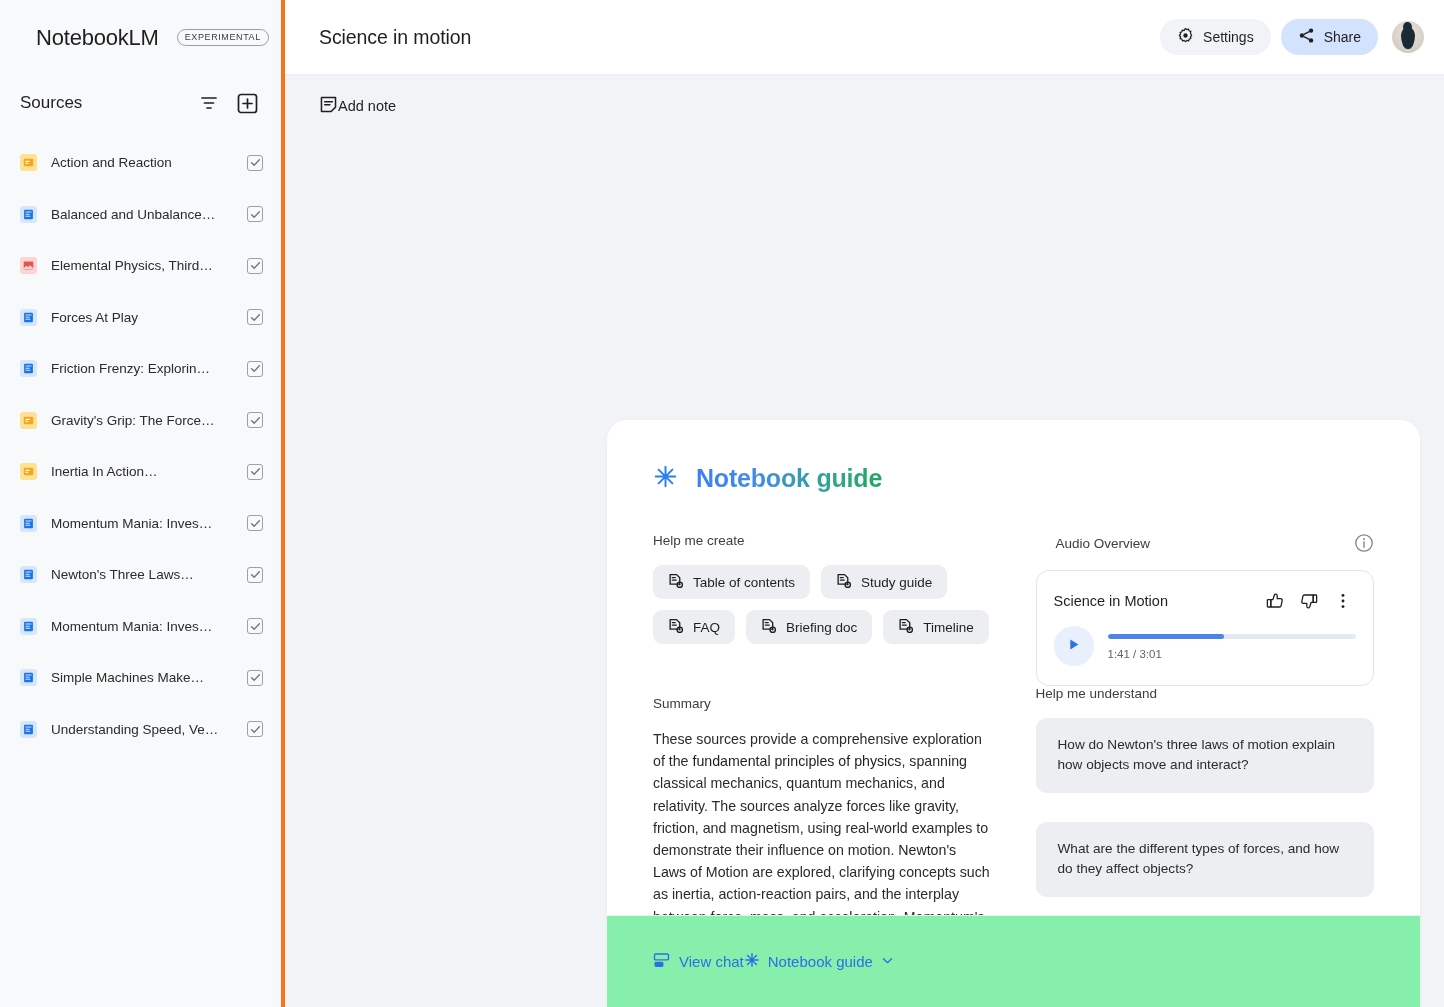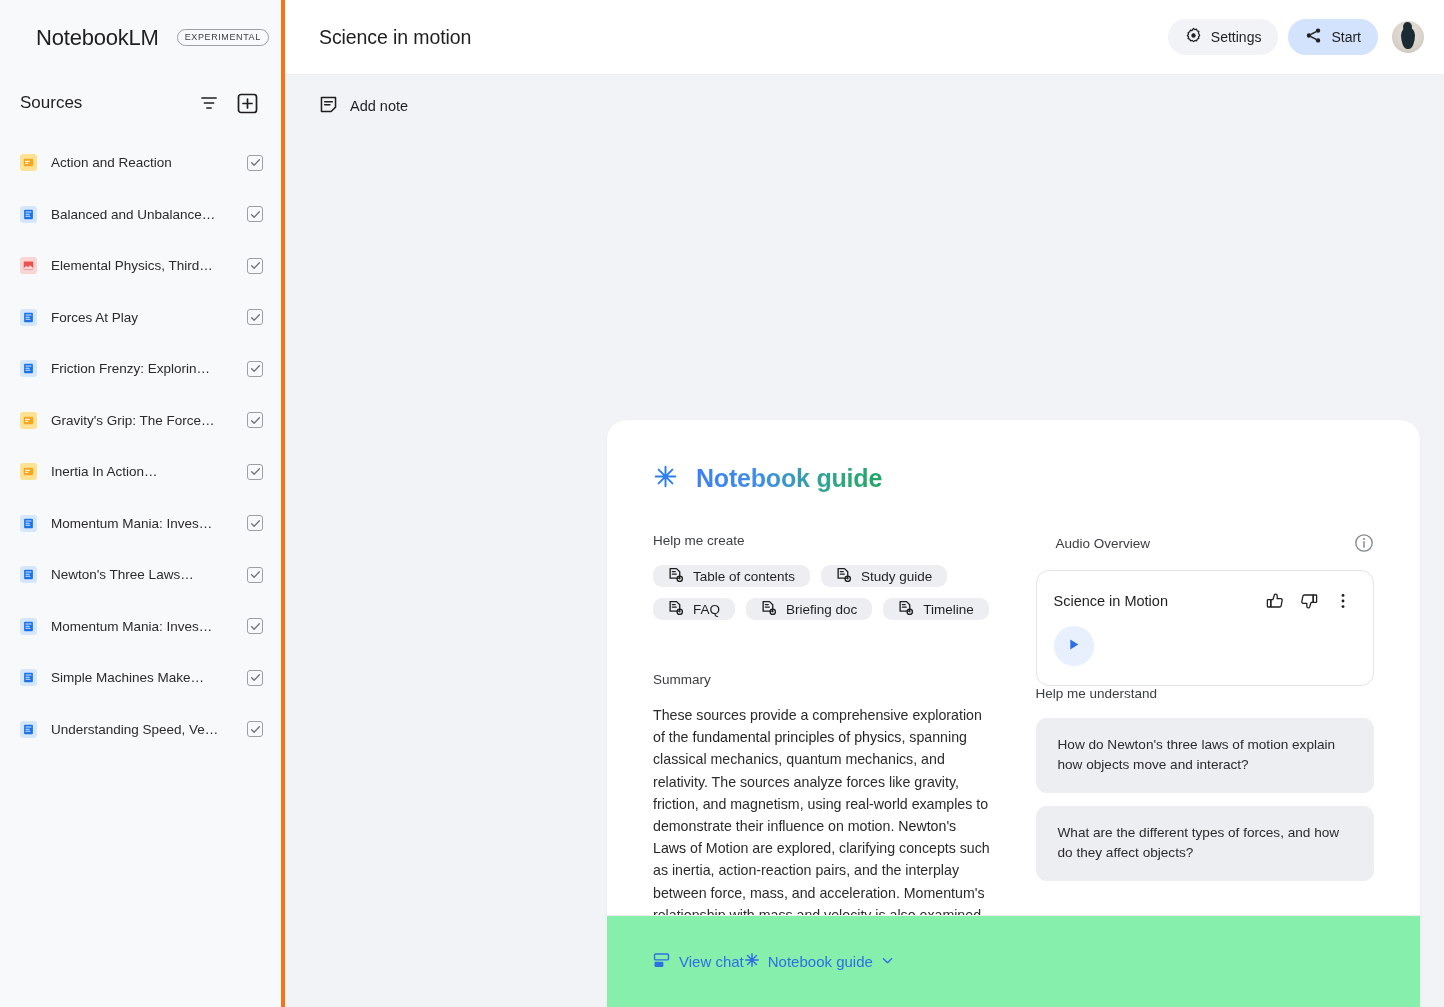--- a/index.html
+++ b/index.html
@@ -93,21 +93,21 @@
   }
   .avatar .bird::after {
     content: ""; position: absolute; top: -5px; left: 2px;
     width: 9px; height: 10px; background: #1b2a33; border-radius: 50%;
   }
 
   .notebar {
     height: 62px; flex: 0 0 62px; display: flex; align-items: center;
     padding: 0 34px; background: #f1f3f6;
   }
-  .add-note { display: flex; align-items: center; gap: 12px; cursor: pointer;
+  .add-note { display: flex; align-items: center; gap: 0; cursor: pointer;
     font-size: 14.5px; color: #1f1f1f; }
 
   .canvas { flex: 1; position: relative; overflow: hidden; padding: 0 24px; }
   .guide-card {
     position: absolute; left: 322px; right: 24px; top: 283px; bottom: 0;
     background: #ffffff; border-radius: 20px 20px 0 0;
     display: flex; flex-direction: column;
     box-shadow: 0 1px 3px rgba(60,64,67,0.06);
   }
   .guide-inner { padding: 44px 46px 0 46px; flex: 1; overflow: hidden; }
@@ -120,21 +120,21 @@
   .cols { display: flex; gap: 44px; }
   .col { flex: 1; min-width: 0; }
   .col.left  { max-width: 452px; }
   .sec-label { font-size: 13.5px; color: #3c4043; margin-bottom: 17px; }
   .sec-label-row { display: flex; align-items: center; margin-bottom: 17px; }
   .sec-label-row .sec-label { margin-bottom: 0; flex: 1; margin-left: 20px; }
   .info-ico { width: 20px; height: 20px; cursor: pointer; }
 
   .chips { display: flex; flex-wrap: wrap; gap: 11px; }
   .chip {
-    display: flex; align-items: center; gap: 9px; height: 22px;
+    display: flex; align-items: center; gap: 9px; height: 34px;
     padding: 0 15px; border-radius: 9px; background: #eceef1;
     font-size: 13.5px; color: #1f1f1f; cursor: pointer; border: none;
     font-family: inherit; white-space: nowrap;
   }
 
   .audio-card {
     border: 1px solid #e3e5e8; border-radius: 13px;
     padding: 17px 17px 19px 17px; background: #fff;
   }
   .audio-top { display: flex; align-items: center; gap: 8px; margin-bottom: 12px; }
@@ -148,21 +148,21 @@
     cursor: pointer; flex: 0 0 40px;
   }
   .pbar-wrap { flex: 1; padding-top: 2px; }
   .pbar { height: 5px; border-radius: 3px; background: #e4eaf2; overflow: hidden; }
   .pbar-fill { height: 100%; background: #4c84e8; border-radius: 3px; }
   .ptime { font-size: 11.5px; color: #5f6368; margin-top: 9px; }
 
   .summary-body { font-size: 14.2px; line-height: 22.2px; color: #2b2b2b; }
   .summary-body b { font-weight: normal; color: #1f1f1f; }
 
-  .qcards { display: flex; flex-direction: column; gap: 13px; align-items: center; }
+  .qcards { display: flex; flex-direction: column; gap: 29px; align-items: center; }
   .qcard {
     background: #eceef1; border-radius: 11px;
     padding: 17px 20px 18px 22px; font-size: 13.6px; line-height: 20px;
     color: #2b2b2b; cursor: pointer;
   }
 
   .bottombar {
     flex: 0 0 92px; height: 92px; border-top: 1px solid #eceef1;
     display: flex; align-items: center; padding: 0 46px; gap: 0;
     background: #86efac;
@@ -412,21 +412,21 @@
       </button>
       <button class="pill-btn share">
         <span>
           <svg width="17" height="17" viewBox="0 0 18 18">
               <circle cx="13.8" cy="3.8" r="2.3" fill="#1f1f1f"></circle>
               <circle cx="4.2" cy="9" r="2.3" fill="#1f1f1f"></circle>
               <circle cx="13.8" cy="14.2" r="2.3" fill="#1f1f1f"></circle>
               <path d="M6.2 7.9l5.7-3.1M6.2 10.1l5.7 3.1" stroke="#1f1f1f" stroke-width="1.5"></path>
             </svg>
         </span>
-        <span>Start</span>
+        <span>Share</span>
       </button>
       <div class="avatar">
           <div class="bird"></div>
         </div>
     </header>
 
     <div class="notebar">
       <div class="add-note">
         <span>
           <svg width="19" height="19" viewBox="0 0 20 20">
@@ -546,20 +546,26 @@
                   </span>
                 </div>
                 <div class="player">
                   <div class="play-btn">
                     <span>
                       <svg width="15" height="15" viewBox="0 0 15 15">
                           <path d="M4.3 2.6l8 4.9-8 4.9z" fill="#2f6fe4"></path>
                         </svg>
                     </span>
                   </div>
+                  <div class="pbar-wrap">
+                    <div class="pbar">
+                      <div class="pbar-fill" id="pbar-fill" style="width: 47%; background: rgb(76, 132, 232);"></div>
+                    </div>
+                    <div class="ptime">1:41 / 3:01</div>
+                  </div>
                 </div>
               </div>
 
               <div class="sec-label" style="">Help me understand</div>
               <div class="qcards" id="qcards">
                   <div class="qcard">How do Newton's three laws of motion explain how objects move and interact?</div>
                   <div class="qcard">What are the different types of forces, and how do they affect objects?</div>
                 </div>
             </div>
 

